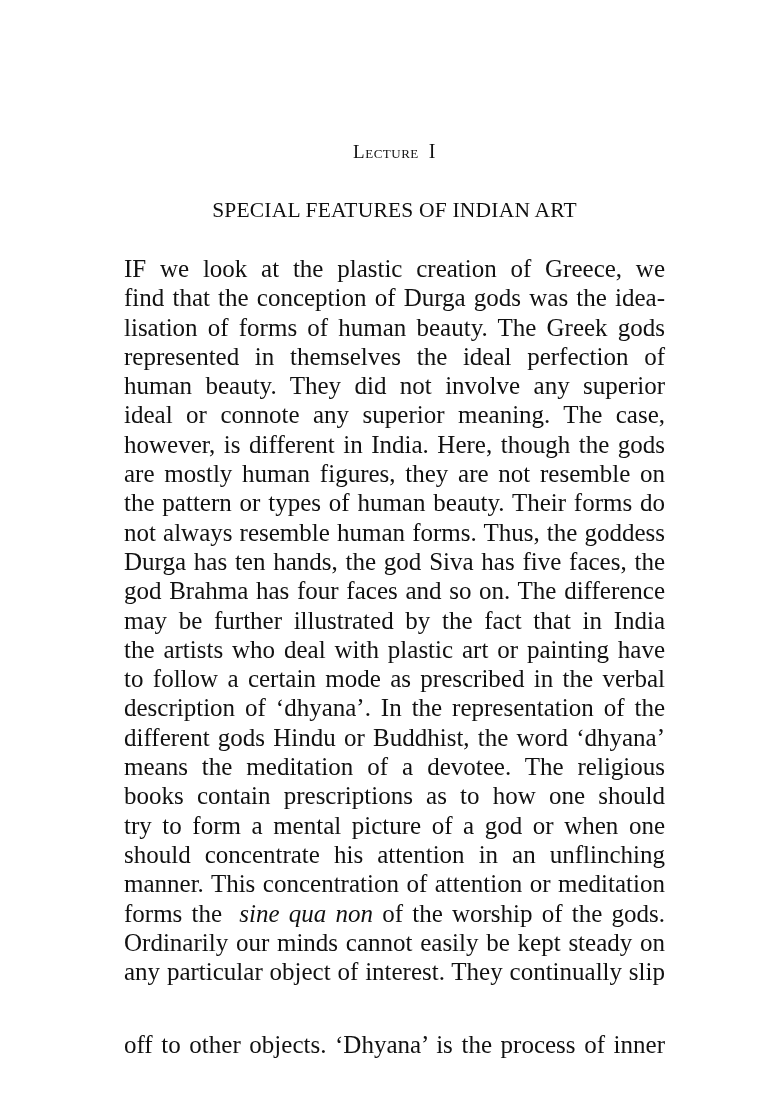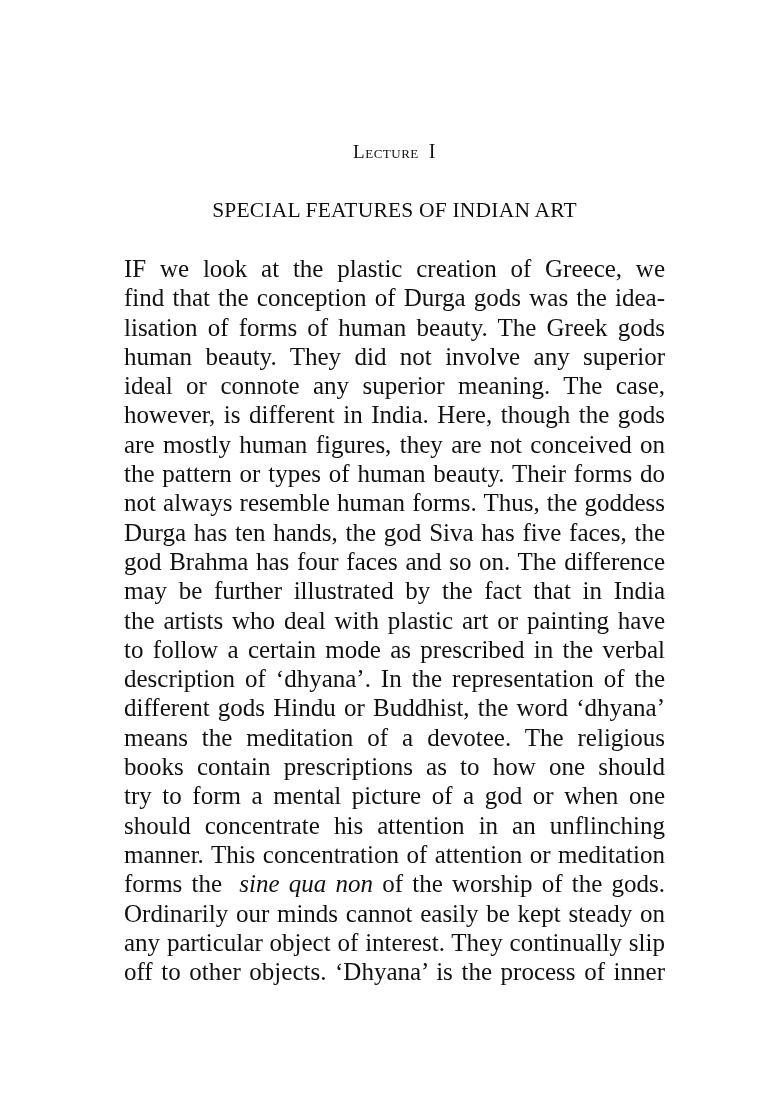--- a/index.html
+++ b/index.html
@@ -56,44 +56,46 @@
       height: 29.3px;
       line-height: 29.3px;
       font-size: 25px;
       text-align: justify;
       text-align-last: justify;
       white-space: nowrap;
       overflow: visible;
     }
     .line.last {
       text-align-last: justify;
+      margin-top: 44px;
     }
     .line em {
       font-style: italic;
       margin-left: 8px;
     }
   </style>
 </head>
 <body>
 
 <div class="page">
   <div class="lecture-label">
     <span>Lecture</span><span class="num">I</span>
   </div>
 
   <div class="chapter-title">SPECIAL FEATURES OF INDIAN ART</div>
 
   <div class="body-text">
     <span class="line">IF we look at the plastic creation of Greece, we</span>
     <span class="line">find that the conception of Durga gods was the idea-</span>
     <span class="line">lisation of forms of human beauty. The Greek gods</span>
+    <span class="line">represented in themselves the ideal perfection of</span>
     <span class="line">human beauty. They did not involve any superior</span>
     <span class="line">ideal or connote any superior meaning. The case,</span>
     <span class="line">however, is different in India. Here, though the gods</span>
-    <span class="line">are mostly human figures, they are not conceived on</span>
+    <span class="line">are mostly human figures, they are not resemble on</span>
     <span class="line">the pattern or types of human beauty. Their forms do</span>
     <span class="line">not always resemble human forms. Thus, the goddess</span>
     <span class="line">Durga has ten hands, the god Siva has five faces, the</span>
     <span class="line">god Brahma has four faces and so on. The difference</span>
     <span class="line">may be further illustrated by the fact that in India</span>
     <span class="line">the artists who deal with plastic art or painting have</span>
     <span class="line">to follow a certain mode as prescribed in the verbal</span>
     <span class="line">description of ‘dhyana’. In the representation of the</span>
     <span class="line">different gods Hindu or Buddhist, the word ‘dhyana’</span>
     <span class="line">means the meditation of a devotee. The religious</span>

